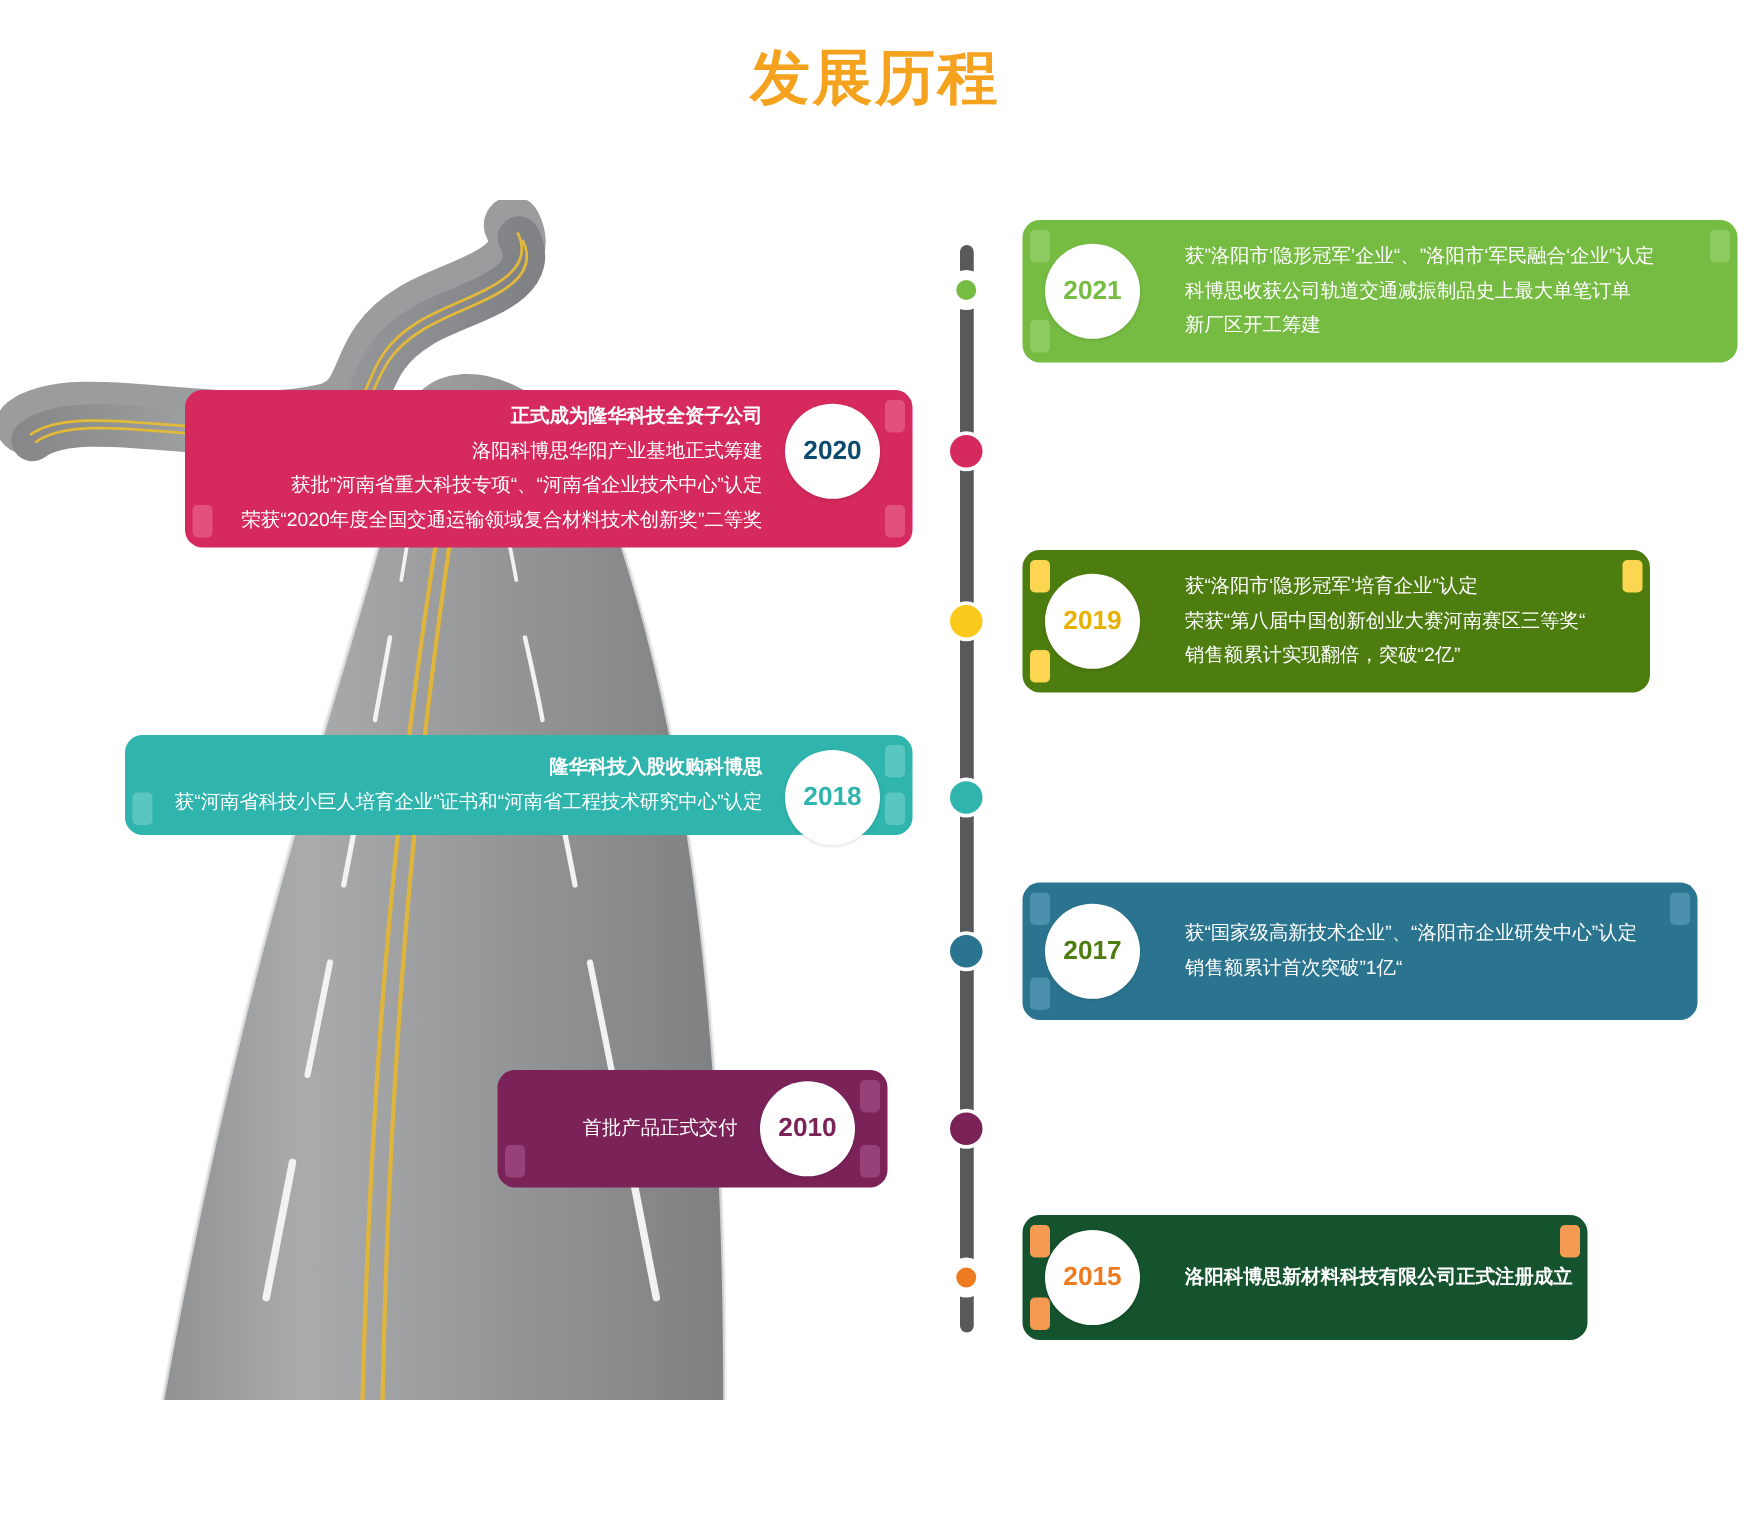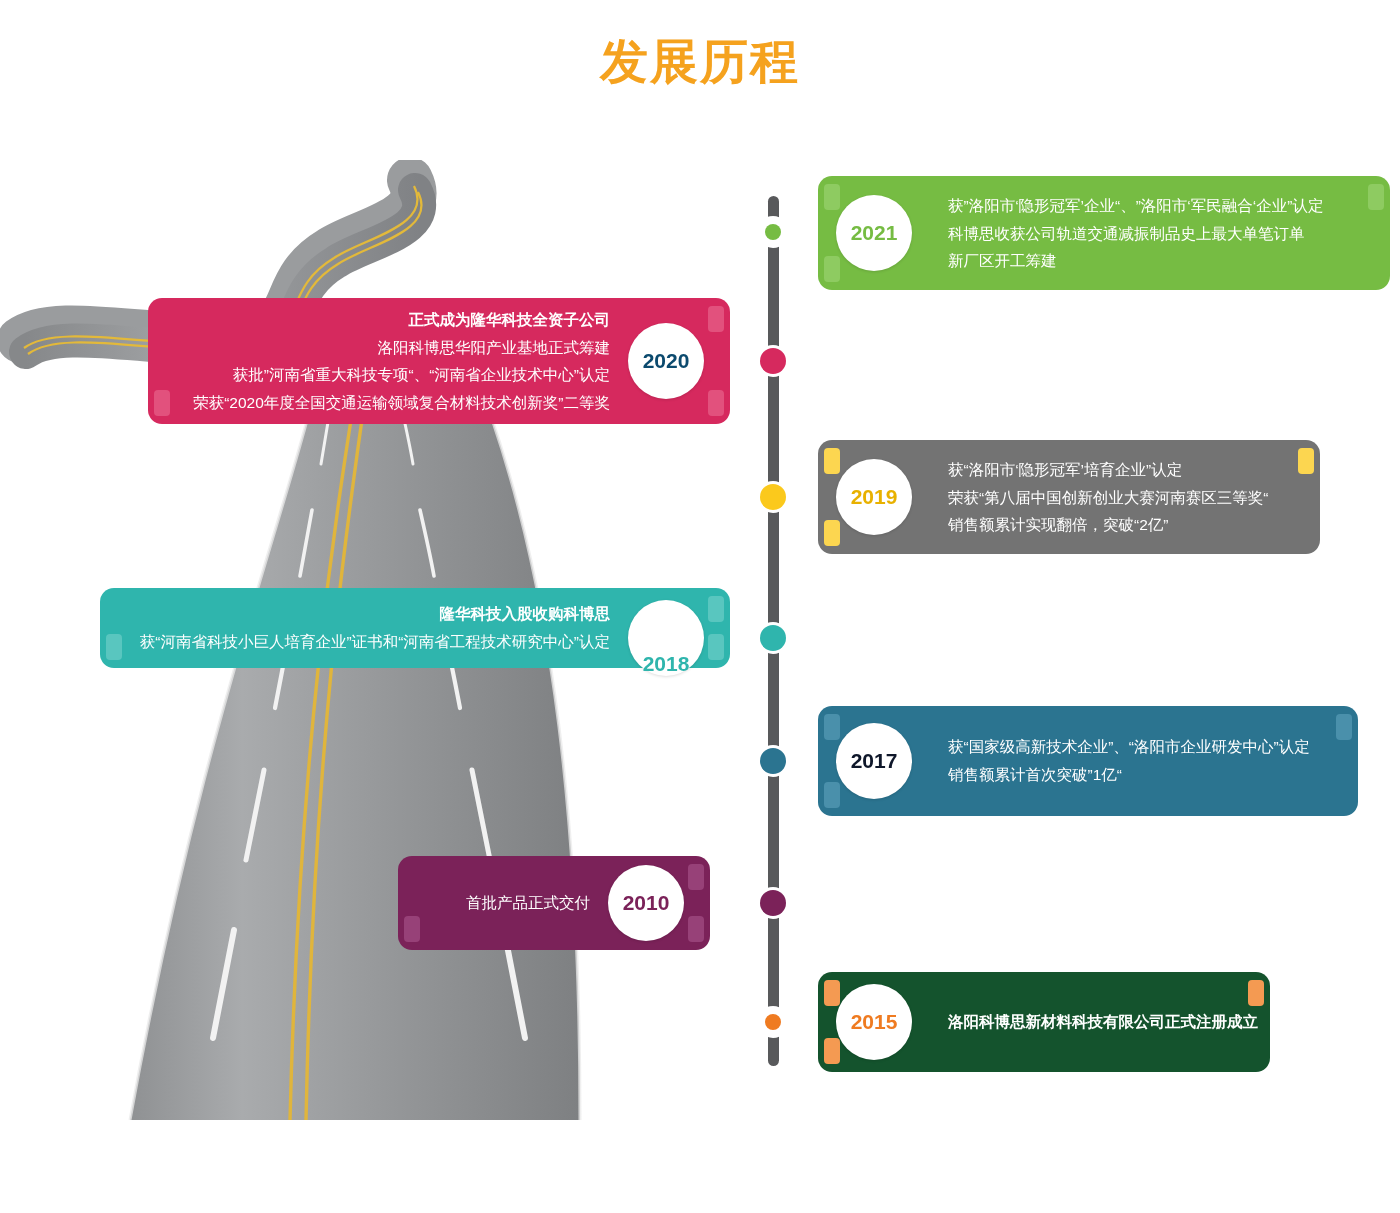--- a/index.html
+++ b/index.html
@@ -185,37 +185,37 @@
     <span class="ln">新厂区开工筹建</span>
   </div>
 </div>
 <div class="year-badge" style="left:836px; top:195px; color:#76bc43;">
   <span>2021</span>
 </div>
 <div class="node hollow" style="top:219px;">
   <div class="inner" style="background:#76bc43;"></div>
 </div>
 
-<div class="card left" style="left:148px; top:298px; width:582px; height:126px; background:#d6295e;">
+<div class="card left" style="left:148px; top:312px; width:582px; height:126px; background:#d6295e;">
   <div class="tab" style="left:6px; bottom:8px; background:#e2517d;"></div>
   <div class="tab" style="right:6px; top:8px; background:#e2517d;"></div>
   <div class="tab" style="right:6px; bottom:8px; background:#e2517d;"></div>
   <div class="lines">
     <span class="ln bold">正式成为隆华科技全资子公司</span>
     <span class="ln">洛阳科博思华阳产业基地正式筹建</span>
     <span class="ln">获批”河南省重大科技专项“、“河南省企业技术中心”认定</span>
     <span class="ln">荣获“2020年度全国交通运输领域复合材料技术创新奖”二等奖</span>
   </div>
 </div>
 <div class="year-badge" style="left:628px; top:323px; color:#0c4a6e;">
   <span>2020</span>
 </div>
 <div class="node" style="top:348px; background:#d6295e;"></div>
 
-<div class="card right" style="left:818px; top:440px; width:502px; height:114px; background:#737373;">
+<div class="card right" style="left:818px; top:440px; width:502px; height:114px; background:#4d7c0f;">
   <div class="tab" style="left:6px; top:8px; background:#fcd650;"></div>
   <div class="tab" style="left:6px; bottom:8px; background:#fcd650;"></div>
   <div class="tab" style="right:6px; top:8px; background:#fcd650;"></div>
   <div class="lines">
     <span class="ln">获“洛阳市‘隐形冠军’培育企业”认定</span>
     <span class="ln">荣获“第八届中国创新创业大赛河南赛区三等奖“</span>
     <span class="ln">销售额累计实现翻倍，突破“2亿”</span>
   </div>
 </div>
 <div class="year-badge" style="left:836px; top:459px; color:#e8b100;">
@@ -225,35 +225,35 @@
 
 <div class="card left" style="left:100px; top:588px; width:630px; height:80px; background:#2fb5ad;">
   <div class="tab" style="left:6px; bottom:8px; background:#59c6bf;"></div>
   <div class="tab" style="right:6px; top:8px; background:#59c6bf;"></div>
   <div class="tab" style="right:6px; bottom:8px; background:#59c6bf;"></div>
   <div class="lines">
     <span class="ln bold">隆华科技入股收购科博思</span>
     <span class="ln">获“河南省科技小巨人培育企业”证书和“河南省工程技术研究中心”认定</span>
   </div>
 </div>
-<div class="year-badge" style="left:628px; top:600px; color:#2fb5ad;align-items:flex-end;">
+<div class="year-badge" style="left:628px; top:600px; color:#2fb5ad;">
   <span>2018</span>
 </div>
 <div class="node" style="top:625px; background:#2fb5ad;"></div>
 
 <div class="card right" style="left:818px; top:706px; width:540px; height:110px; background:#2b7490;">
   <div class="tab" style="left:6px; top:8px; background:#4a90ab;"></div>
   <div class="tab" style="left:6px; bottom:8px; background:#4a90ab;"></div>
   <div class="tab" style="right:6px; top:8px; background:#4a90ab;"></div>
   <div class="lines">
     <span class="ln">获“国家级高新技术企业”、“洛阳市企业研发中心”认定</span>
     <span class="ln">销售额累计首次突破”1亿“</span>
   </div>
 </div>
-<div class="year-badge" style="left:836px; top:723px; color:#0f172a;">
+<div class="year-badge" style="left:836px; top:723px; color:#4d7c0f;">
   <span>2017</span>
 </div>
 <div class="node" style="top:748px; background:#2b7490;"></div>
 
 <div class="card left" style="left:398px; top:856px; width:312px; height:94px; background:#7b2259;">
   <div class="tab" style="left:6px; bottom:8px; background:#974178;"></div>
   <div class="tab" style="right:6px; top:8px; background:#974178;"></div>
   <div class="tab" style="right:6px; bottom:8px; background:#974178;"></div>
   <div class="lines">
     <span class="ln">首批产品正式交付</span>

